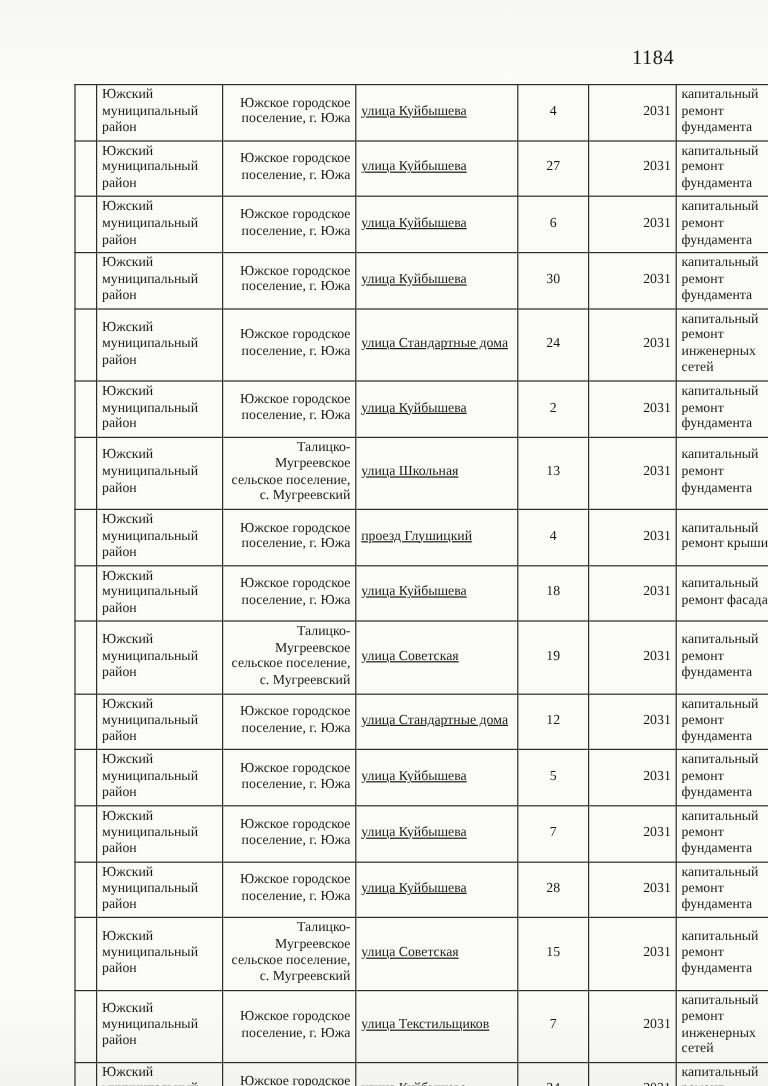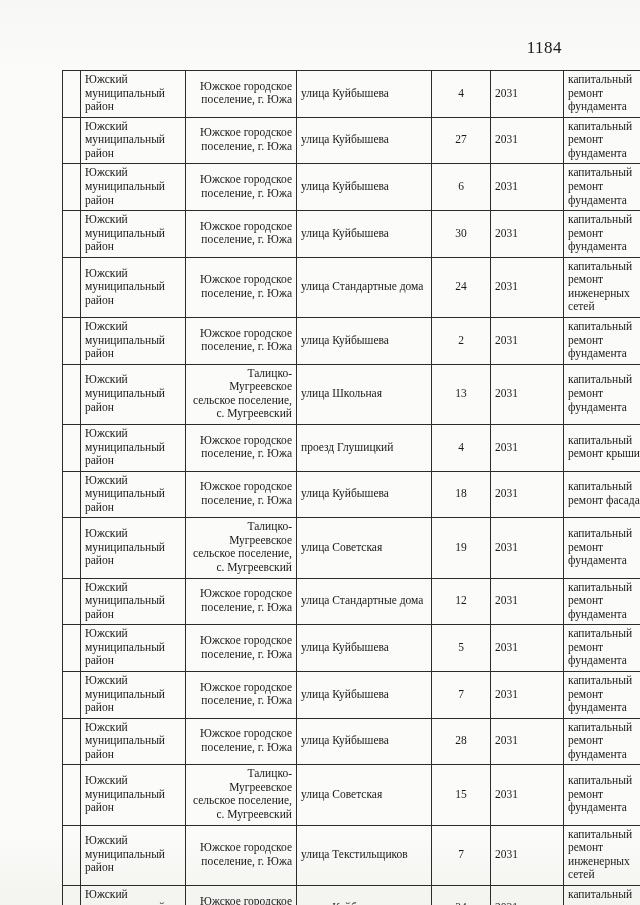--- a/index.html
+++ b/index.html
@@ -39,23 +39,23 @@
   }
   table.doc-table td {
     border: 1px solid #2e2c2a;
     padding: 2px 4px 3px 4px;
     vertical-align: middle;
     word-wrap: break-word;
   }
   td.col-num       { width: 9px;  padding: 0; }
   td.col-district  { width: 96px; vertical-align: top; padding-top: 3px; }
   td.col-settlement{ width: 102px; text-align: right; }
-  td.col-street    { width: 126px; }
+  td.col-street    { width: 126px; text-decoration: underline; }
   td.col-house     { width: 50px; text-align: center; }
-  td.col-year      { width: 64px; text-align: left; }
+  td.col-year      { width: 64px; text-align: right; }
   td.col-work      { width: 75px; }
 </style>
 </head>
 <body>
 
 <div class="scan-page">
   <div class="page-number">1184</div>
 
   <table class="doc-table">
     <tbody>

